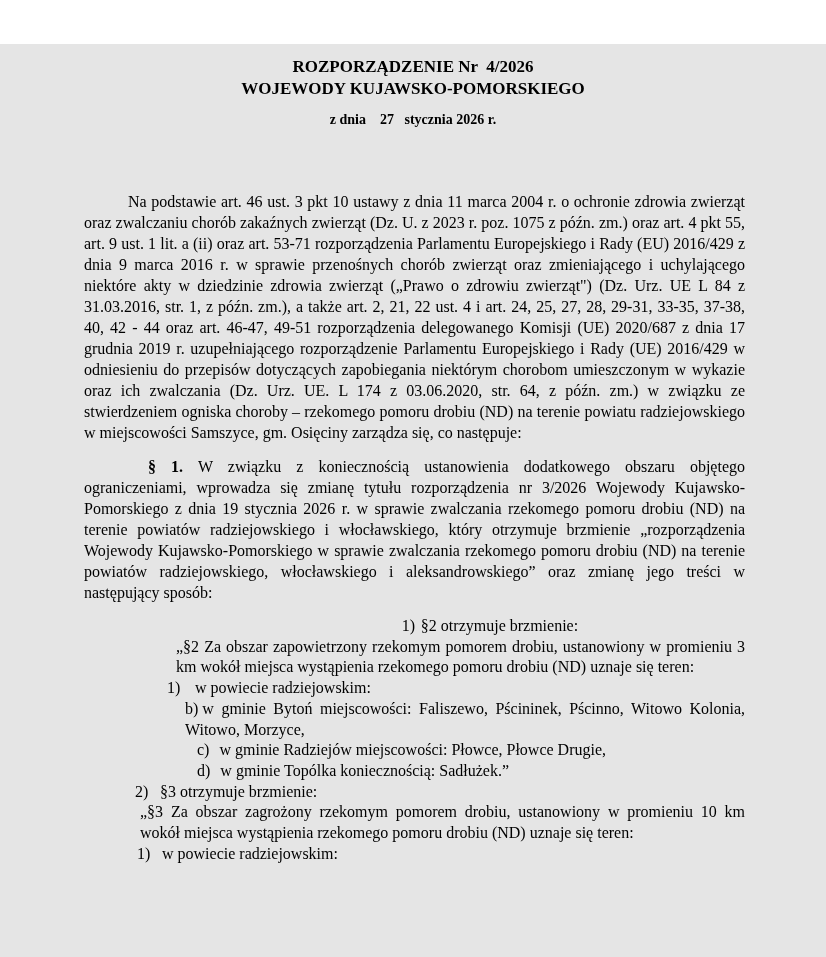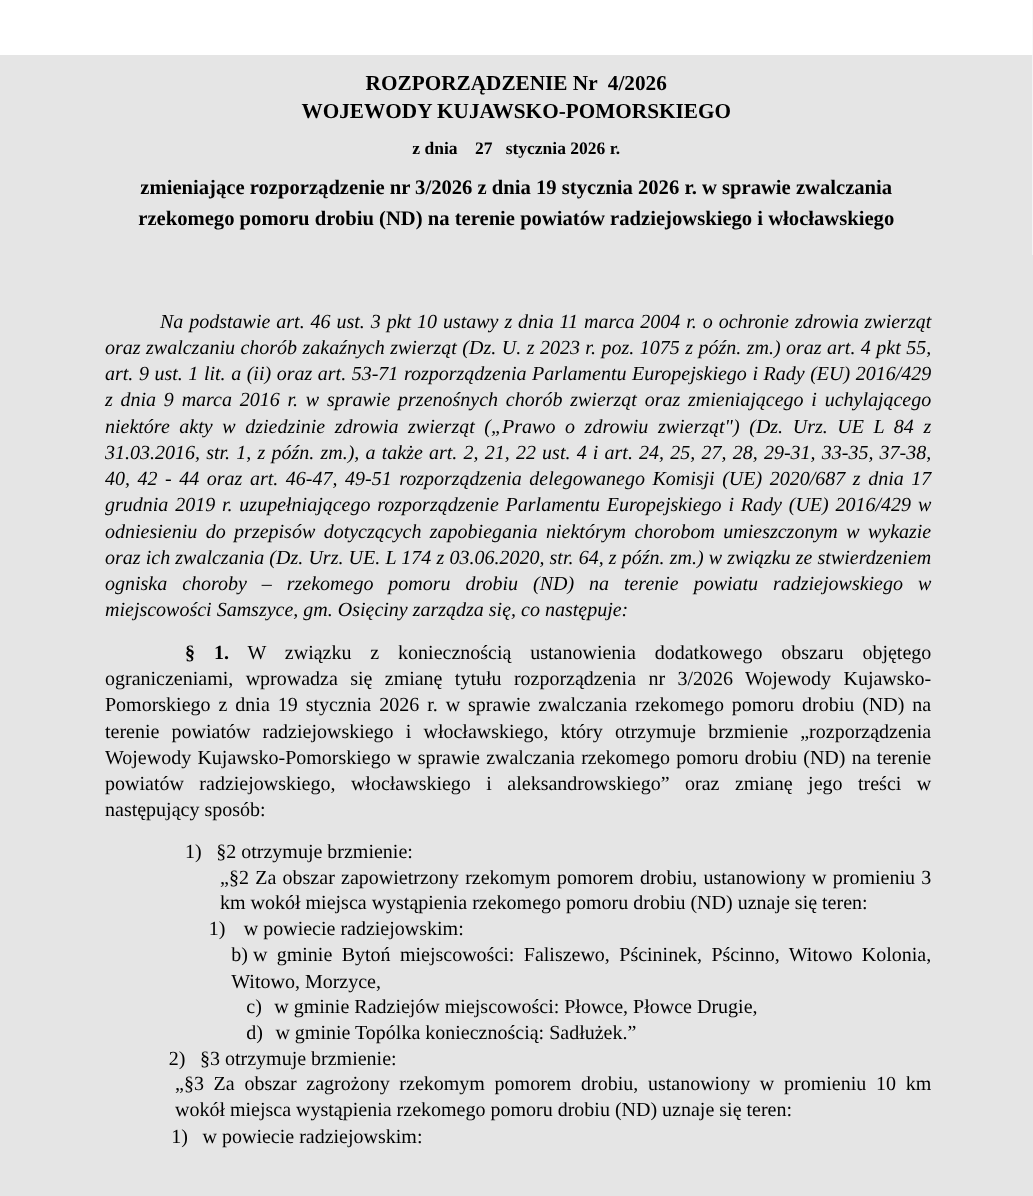--- a/index.html
+++ b/index.html
@@ -39,32 +39,31 @@
     line-height: 25px;
     white-space: pre;
   }
   
   .doc-body { font-size: 16px; }
   .preamble {
     margin: 60px 81px 0 84px;
     line-height: 21px;
     text-align: justify;
     text-indent: 44px;
-    font-style: italic;
   }
   .section1 {
     margin: 13px 81px 0 84px;
     line-height: 21px;
     text-align: justify;
     text-indent: 64px;
   }
   .bold { font-weight: bold; }
   
   .amendments { margin-top: 13px; line-height: 20.7px; }
-  .amend1-head { margin-left: 148px; }
+  .amend1-head { margin-left: 148px; text-align: center; }
   .m-a1 { display: inline-block; width: 25px; }
   .quote1 { margin-left: 176px; margin-right: 81px; text-align: justify; }
   .sub1 { margin-left: 167px; }
   .m-s1 { display: inline-block; width: 28px; }
   .pt { margin-right: 81px; }
   .pa, .pb { margin-left: 185px; text-align: justify; }
   .pc, .pd { margin-left: 197px; }
   .pa .pm, .pb .pm { margin-right: 4px; }
   .pc .pm, .pd .pm { margin-right: 10px; }
   .amend2-head { margin-left: 135px; }
@@ -75,24 +74,20 @@
 </style>
 </head>
 <body>
 
 <div class="page">
 
   <div class="doc-header">
     <div class="doc-title">ROZPORZĄDZENIE Nr  4/2026</div>
     <div class="doc-title">WOJEWODY KUJAWSKO-POMORSKIEGO</div>
     <div class="doc-date">z dnia    27   stycznia 2026 r.</div>
-    <div class="doc-subtitle-block">
-      <div class="doc-subtitle">zmieniające rozporządzenie nr 3/2026 z dnia 19 stycznia 2026 r. w sprawie zwalczania</div>
-      <div class="doc-subtitle">rzekomego pomoru drobiu (ND) na terenie powiatów radziejowskiego i włocławskiego</div>
-    </div>
   </div>
 
   <div class="doc-body">
 
     <p class="preamble">Na podstawie art. 46 ust. 3 pkt 10 ustawy z dnia 11 marca 2004 r. o ochronie zdrowia zwierząt oraz zwalczaniu chorób zakaźnych zwierząt (Dz. U. z 2023 r. poz. 1075 z późn. zm.) oraz art. 4 pkt 55, art. 9 ust. 1 lit. a (ii) oraz art. 53-71 rozporządzenia Parlamentu Europejskiego i Rady (EU) 2016/429 z dnia 9 marca 2016 r. w sprawie przenośnych chorób zwierząt oraz zmieniającego i uchylającego niektóre akty w dziedzinie zdrowia zwierząt („Prawo o zdrowiu zwierząt") (Dz. Urz. UE L 84 z 31.03.2016, str. 1, z późn. zm.), a także art. 2, 21, 22 ust. 4 i art. 24, 25, 27, 28, 29-31, 33-35, 37-38, 40, 42 - 44 oraz art. 46-47, 49-51 rozporządzenia delegowanego Komisji (UE) 2020/687 z dnia 17 grudnia 2019 r. uzupełniającego rozporządzenie Parlamentu Europejskiego i Rady (UE) 2016/429 w odniesieniu do przepisów dotyczących zapobiegania niektórym chorobom umieszczonym w wykazie oraz ich zwalczania (Dz. Urz. UE. L 174 z 03.06.2020, str. 64, z późn. zm.) w związku ze stwierdzeniem  ogniska choroby – rzekomego pomoru drobiu (ND) na terenie powiatu radziejowskiego w miejscowości Samszyce, gm. Osięciny  zarządza się, co następuje:</p>
 
     <p class="section1"><span class="bold">§  1.</span><span> W związku z koniecznością ustanowienia dodatkowego obszaru objętego ograniczeniami, wprowadza się zmianę tytułu rozporządzenia nr 3/2026 Wojewody Kujawsko-Pomorskiego  z dnia 19 stycznia 2026 r. w sprawie zwalczania rzekomego pomoru drobiu (ND) na terenie powiatów radziejowskiego i włocławskiego, który otrzymuje brzmienie „rozporządzenia Wojewody Kujawsko-Pomorskiego w sprawie zwalczania rzekomego pomoru drobiu (ND) na terenie powiatów radziejowskiego, włocławskiego i aleksandrowskiego” oraz zmianę jego treści w następujący sposób:</span></p>
 
     <div class="amendments">
 

